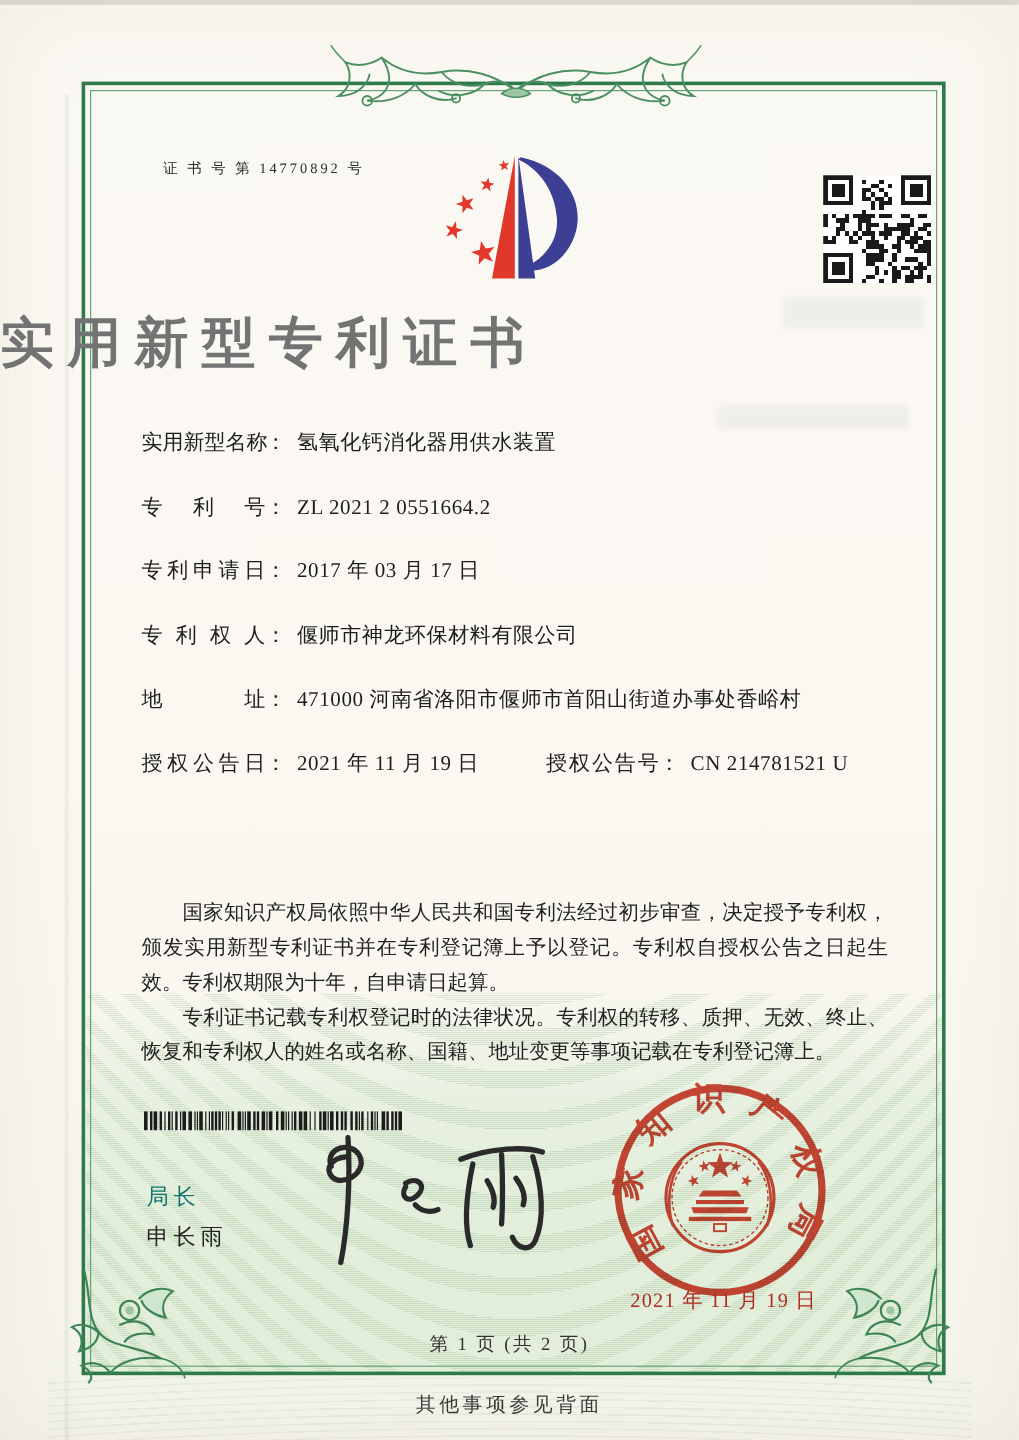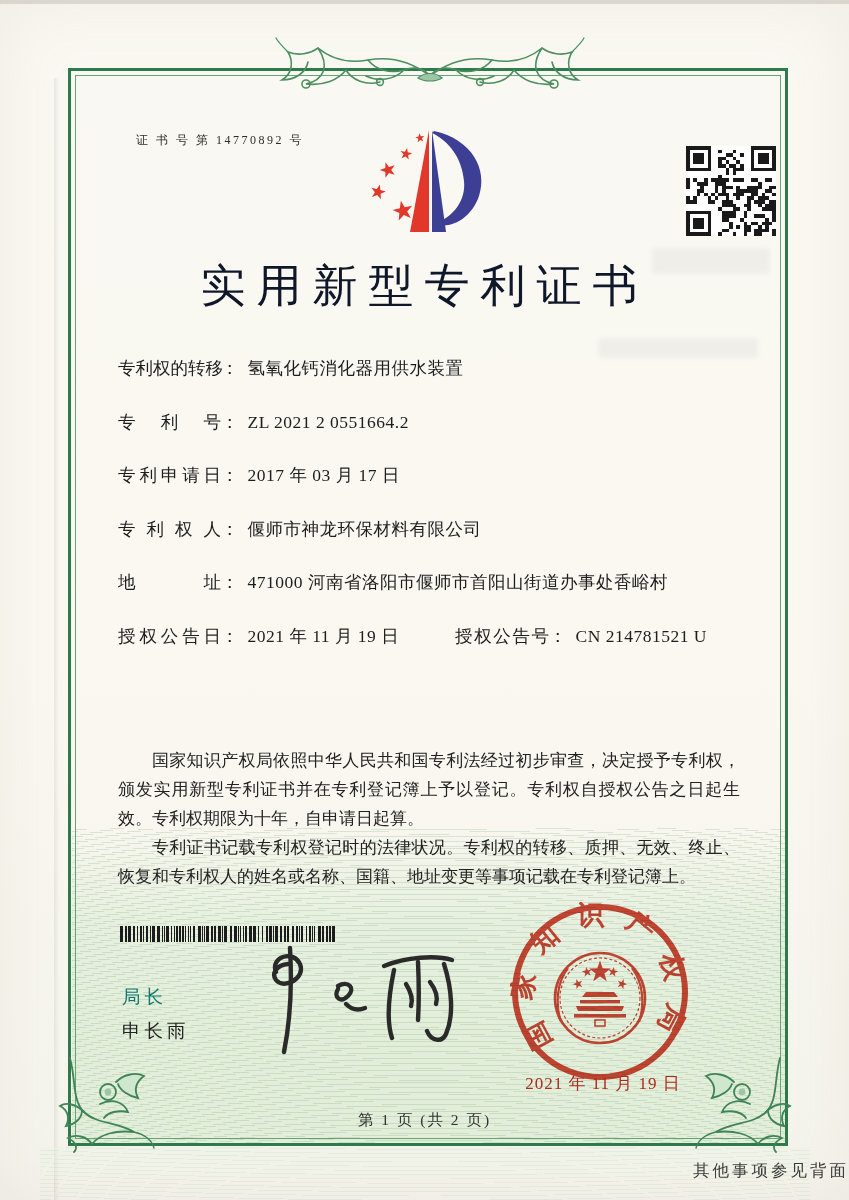--- a/index.html
+++ b/index.html
@@ -36,22 +36,22 @@
   .ornament-corner.br{left:692px;top:1052px;transform:scaleX(-1);}
 
   
   .cert-no{position:absolute;left:114px;top:132px;font-size:12px;letter-spacing:2.5px;color:#2c2c2c;margin-left:22px;}
   .logo{position:absolute;left:348px;top:124px;width:166px;height:124px;}
   .qr{position:absolute;left:686px;top:146px;width:90px;height:90px;}
   .ghost{position:absolute;background:rgba(120,120,125,.07);filter:blur(2px);border-radius:3px;}
   .ghost.g1{left:652px;top:248px;width:118px;height:26px;}
   .ghost.g2{left:598px;top:338px;width:160px;height:20px;}
 
-  .title{position:absolute;left:0;top:256px;width:100%;text-align:center;
-    font-size:45px;font-weight:normal;letter-spacing:11px;color:#0f172a;}
+  .title{position:absolute;left:0;top:256px;width:100%;text-align:left;
+    font-size:45px;font-weight:bold;letter-spacing:11px;color:#737373;}
 
   
   .fields{position:absolute;left:118px;top:356px;width:630px;font-size:17.5px;}
   .frow{height:22px;margin-bottom:31.5px;white-space:nowrap;position:relative;}
   .flabel{display:inline-block;width:103px;text-align:justify;text-align-last:justify;vertical-align:top;}
   .fcolon{display:inline-block;margin-right:9px;}
   .fvalue{letter-spacing:.5px;margin-top:36px;}
   .grant-no{position:absolute;left:337px;top:0;}
 
   
@@ -67,21 +67,21 @@
     font-family:"Liberation Sans","DejaVu Sans",sans-serif;color:#222;text-align:center;}
   .signature{position:absolute;left:238px;top:942px;width:240px;height:120px;}
 
   .seal{position:absolute;left:510px;top:902px;width:180px;height:180px;opacity:.93;
     mix-blend-mode:multiply;}
   .seal-date{position:absolute;left:505px;top:1072px;width:196px;text-align:center;
     font-size:17px;color:#ae2a1d;letter-spacing:1px;}
 
   .page-footer{position:absolute;left:0;top:1110px;width:100%;text-align:center;
     font-size:15.5px;letter-spacing:2px;color:#333;}
-  .back-note{position:absolute;left:0;top:1160px;width:100%;text-align:right;
+  .back-note{position:absolute;left:0;top:1160px;width:100%;text-align:center;
     font-size:16.5px;letter-spacing:3px;color:#3a3a3a;}
 </style>
 </head>
 <body>
 
 <div class="sheet"></div>
 <div class="scan-edge-top"></div>
 <div class="scan-edge-left"></div>
 <div class="green-zone"></div>
 <div class="below-tint"></div>
@@ -340,21 +340,21 @@
   </g>
 </svg>
 
 <div class="ghost g1"></div>
 <div class="ghost g2"></div>
 
 <div class="title">实用新型专利证书</div>
 
 <div class="fields">
   <div class="frow">
-    <span class="flabel">专利权的转移</span><span class="fcolon">：</span><span class="fvalue">氢氧化钙消化器用供水装置</span>
+    <span class="flabel">实用新型名称</span><span class="fcolon">：</span><span class="fvalue">氢氧化钙消化器用供水装置</span>
   </div>
   <div class="frow">
     <span class="flabel">专利号</span><span class="fcolon">：</span><span class="fvalue">ZL 2021 2 0551664.2</span>
   </div>
   <div class="frow">
     <span class="flabel">专利申请日</span><span class="fcolon">：</span><span class="fvalue">2017 年 03 月 17 日</span>
   </div>
   <div class="frow">
     <span class="flabel">专利权人</span><span class="fcolon">：</span><span class="fvalue">偃师市神龙环保材料有限公司</span>
   </div>

